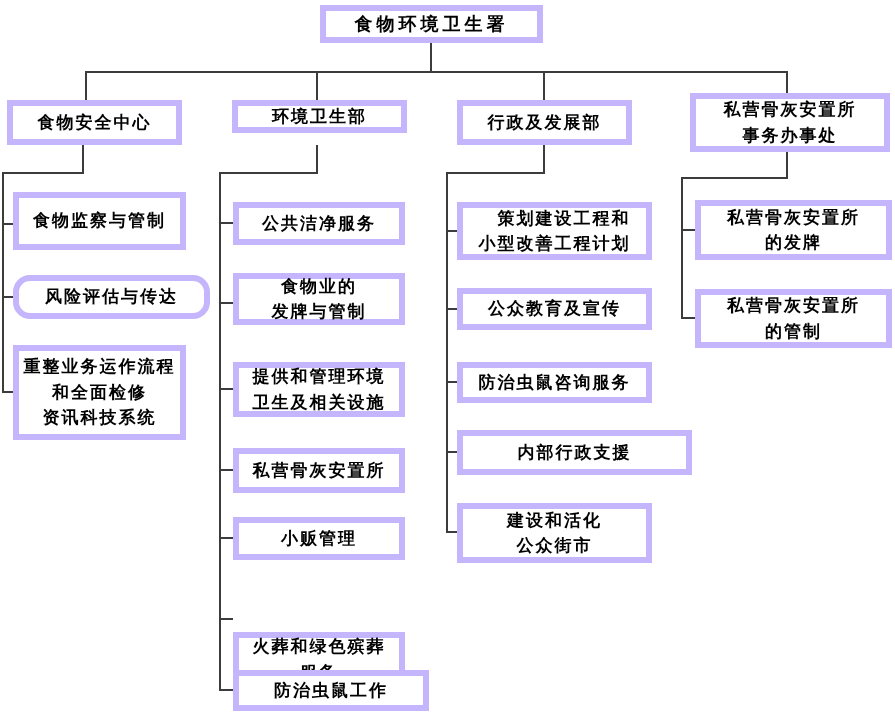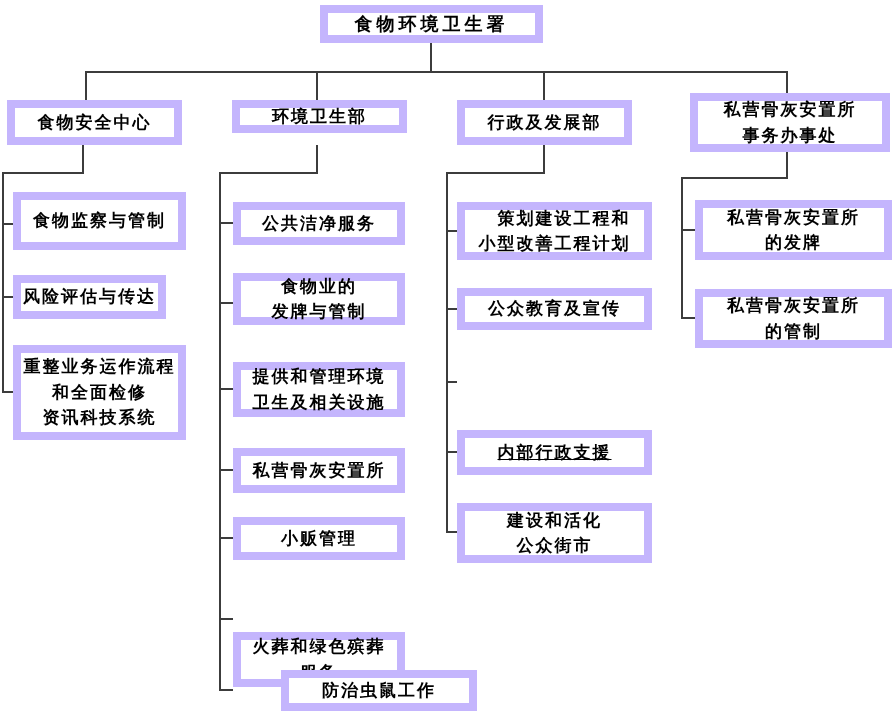--- a/index.html
+++ b/index.html
@@ -8,21 +8,21 @@
     width:895px; height:715px;
     background:#ffffff;
     font-family:"Liberation Serif","DejaVu Serif",serif;
     color:#000000;
     overflow:hidden;
   }
   .box {
     position:absolute;
     box-sizing:border-box;
     background:#ffffff;
-    border:8px solid #c4b5fd;
+    border:6px solid #c4b5fd;
     display:flex;
     align-items:center;
     justify-content:center;
     text-align:center;
     font-weight:bold;
     font-size:17px;
     letter-spacing:2px;
     line-height:1.5;
     white-space:pre-line;
     z-index:2;
@@ -58,21 +58,21 @@
 事务办事处</div>
 
   <div class="line" style="left:82px; top:145px; width:2px; height:29px;"></div>
   <div class="line" style="left:2px;  top:172px; width:82px; height:2px;"></div>
   <div class="line" style="left:2px;  top:172px; width:2px; height:221px;"></div>
   <div class="line" style="left:2px;  top:223px; width:12px; height:2px;"></div>
   <div class="line" style="left:2px;  top:296px; width:12px; height:2px;"></div>
   <div class="line" style="left:2px;  top:391px; width:12px; height:2px;"></div>
 
   <div class="box" style="left:13px; top:192px; width:173px; height:58px;">食物监察与管制</div>
-  <div class="box" style="left:13px; top:275px; width:153px; height:44px;">风险评估与传达</div>
+  <div class="box" style="left:13px; top:275px; width:197px; height:44px;border-radius:17px;">风险评估与传达</div>
   <div class="box" style="left:13px; top:345px; width:173px; height:95px;">重整业务运作流程
 和全面检修
 资讯科技系统</div>
 
   <div class="line" style="left:316px; top:145px; width:2px; height:29px;"></div>
   <div class="line" style="left:219px; top:172px; width:99px; height:2px;"></div>
   <div class="line" style="left:219px; top:172px; width:2px; height:519px;"></div>
   <div class="line" style="left:219px; top:222px; width:14px; height:2px;"></div>
   <div class="line" style="left:219px; top:302px; width:14px; height:2px;"></div>
   <div class="line" style="left:219px; top:388px; width:14px; height:2px;"></div>
@@ -83,35 +83,36 @@
 
   <div class="box" style="left:233px; top:202px; width:172px; height:43px;">公共洁净服务</div>
   <div class="box" style="left:233px; top:273px; width:172px; height:52px;">食物业的
 发牌与管制</div>
   <div class="box" style="left:233px; top:362px; width:172px; height:55px;">提供和管理环境
 卫生及相关设施</div>
   <div class="box" style="left:233px; top:448px; width:172px; height:45px;">私营骨灰安置所</div>
   <div class="box" style="left:233px; top:517px; width:172px; height:43px;">小贩管理</div>
   <div class="box" style="left:233px; top:592px; width:172px; height:55px;margin-top:40px;">火葬和绿色殡葬
 服务</div>
-  <div class="box" style="left:233px; top:670px; width:196px; height:41px;margin-left:48px;">防治虫鼠工作</div>
+  <div class="box" style="left:233px; top:670px; width:196px; height:41px;">防治虫鼠工作</div>
 
   <div class="line" style="left:543px; top:145px; width:2px; height:29px;"></div>
   <div class="line" style="left:446px; top:172px; width:99px; height:2px;"></div>
   <div class="line" style="left:446px; top:172px; width:2px; height:361px;"></div>
   <div class="line" style="left:446px; top:230px; width:11px; height:2px;"></div>
   <div class="line" style="left:446px; top:308px; width:11px; height:2px;"></div>
   <div class="line" style="left:446px; top:381px; width:11px; height:2px;"></div>
   <div class="line" style="left:446px; top:451px; width:11px; height:2px;"></div>
   <div class="line" style="left:446px; top:531px; width:11px; height:2px;"></div>
 
   <div class="box" style="left:457px; top:202px; width:195px; height:58px;text-align:right;">策划建设工程和
 小型改善工程计划</div>
   <div class="box" style="left:457px; top:288px; width:195px; height:42px;">公众教育及宣传</div>
-  <div class="box" style="left:457px; top:430px; width:195px; height:45px;text-decoration:underline;">内部行政支援</div>
+  <div class="box" style="left:457px; top:362px; width:195px; height:41px;">防治虫鼠咨询服务</div>
+  <div class="box" style="left:457px; top:430px; width:235px; height:45px;">内部行政支援</div>
   <div class="box" style="left:457px; top:503px; width:195px; height:60px;">建设和活化
 公众街市</div>
 
   <div class="line" style="left:786px; top:152px; width:2px; height:27px;"></div>
   <div class="line" style="left:681px; top:177px; width:107px; height:2px;"></div>
   <div class="line" style="left:681px; top:177px; width:2px; height:142px;"></div>
   <div class="line" style="left:681px; top:229px; width:14px; height:2px;"></div>
   <div class="line" style="left:681px; top:317px; width:14px; height:2px;"></div>
 
   <div class="box" style="left:695px; top:200px; width:197px; height:60px;">私营骨灰安置所

